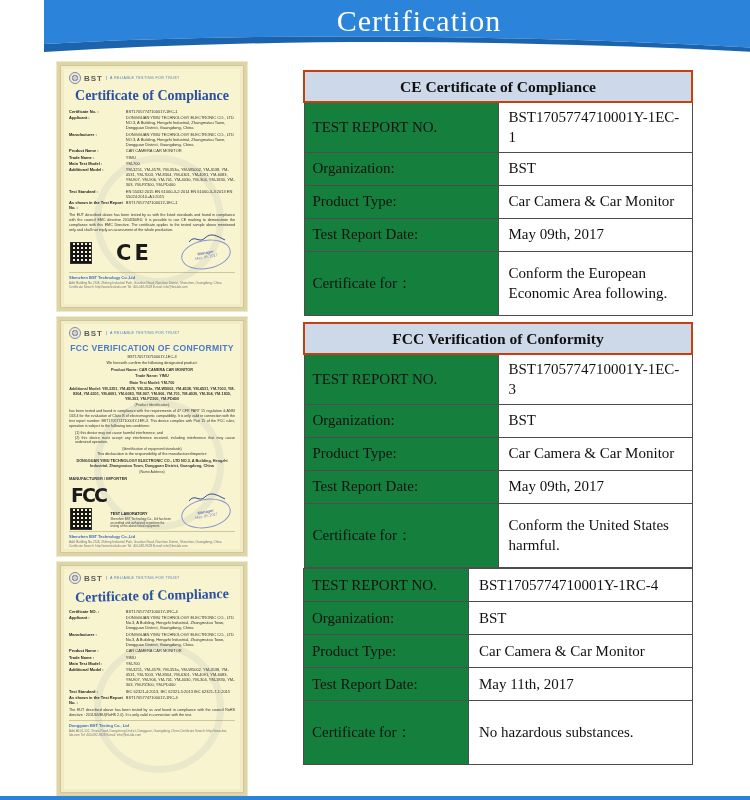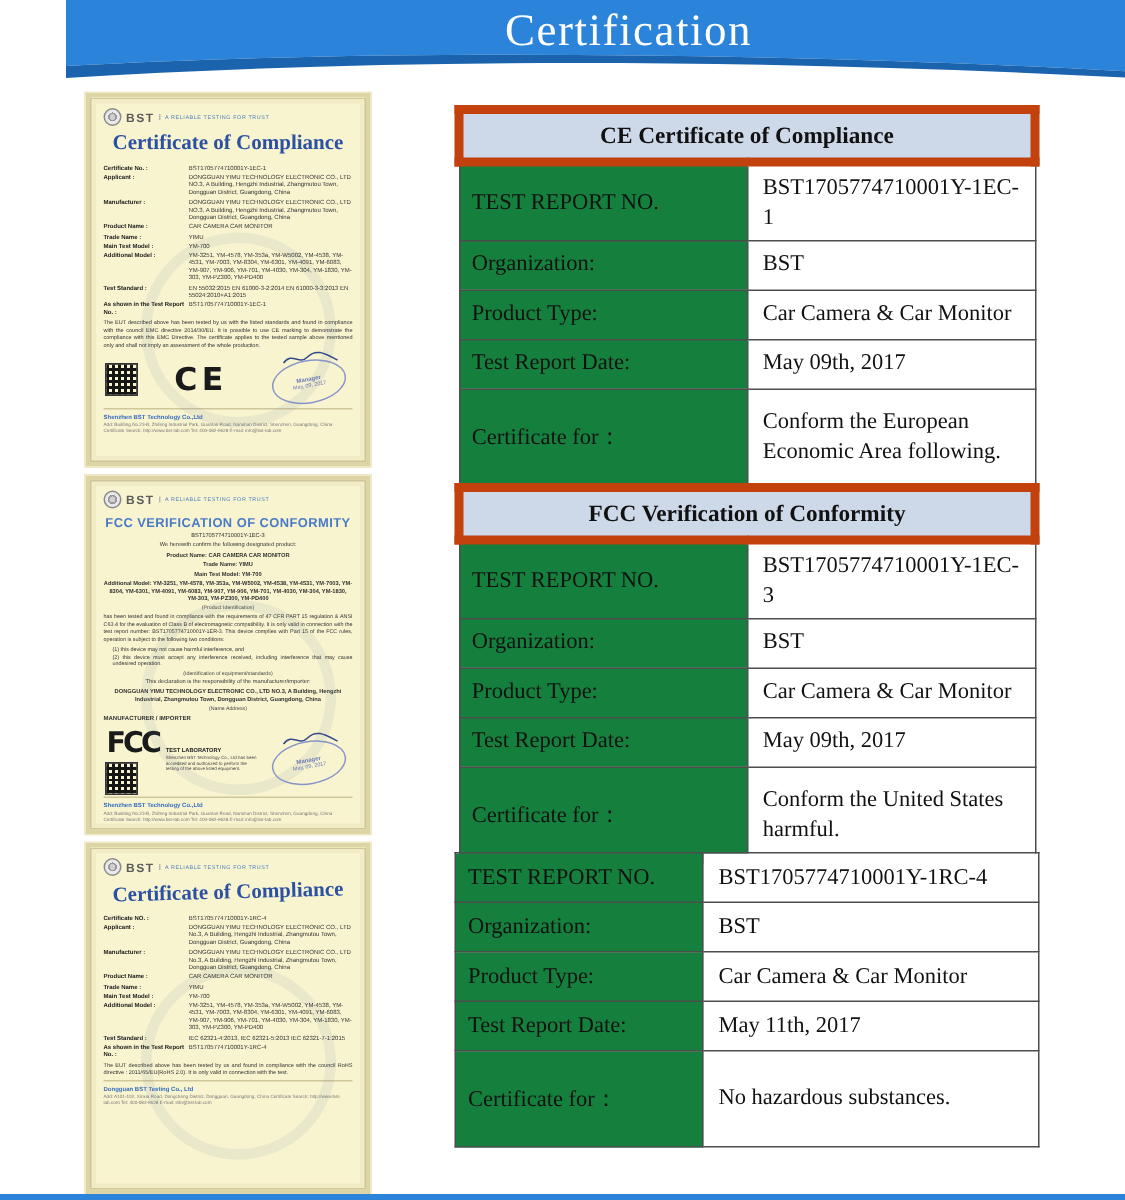--- a/index.html
+++ b/index.html
@@ -94,21 +94,21 @@
   .signblock .n1{font-size:4.2px;font-weight:bold;}
   .signblock .n2{font-size:3.8px;font-weight:bold;}
   .signblock .n3{font-size:3.8px;}
 
   
   table.spec{
     position:absolute;left:303px;width:390px;border-collapse:collapse;
     font-family:"Liberation Serif", serif;table-layout:fixed;
   }
   table.spec th{
-    background:#cdd9e8;border:6px solid #c2410c;height:29px;
+    background:#cdd9e8;border:2px solid #c2410c;height:29px;
     font-size:15.5px;font-weight:bold;color:#111;text-align:center;padding:0 4px;
   }
   table.spec td{border:1px solid #4d4d4d;font-size:15px;color:#111;vertical-align:middle;}
   table.spec td.lbl{background:#15803d;width:152px;padding:4px 4px 4px 8px;}
   table.spec td.val{background:#ffffff;padding:4px 6px 4px 10px;line-height:1.35;}
   table.spec tr.r{height:33px;}
   table.spec tr.rl{height:64px;}
 </style>
 </head>
 <body>
@@ -201,21 +201,21 @@
   <div class="c-center bold"><span>Additional Model:</span> <span>YM-3251, YM-4578, YM-353a, YM-W5002, YM-4538, YM-4531, YM-7003, YM-8304, YM-6301, YM-4091, YM-6083, YM-907, YM-906, YM-701, YM-4030, YM-304, YM-1830, YM-303, YM-PZ300, YM-PD400</span></div>
   <div class="c-note">(Product Identification)</div>
   <div class="c-just">has been tested and found in compliance with the requirements of 47 CFR PART 15 regulation &amp; ANSI C63.4 for the evaluation of Class B of electromagnetic compatibility. It is only valid in connection with the test report number: BST1705774710001Y-1ER-3. This device complies with Part 15 of the FCC rules, operation is subject to the following two conditions:</div>
   <div class="c-just" style="margin:0 0 0 6px;">(1)  this device may not cause harmful interference, and</div>
   <div class="c-just" style="margin:0 0 0 6px;">(2)  this device must accept any interference received, including interference that may cause undesired operation.</div>
   <div class="c-note">(Identification of equipment/standards)</div>
   <div class="c-center">This declaration is the responsibility of the manufacturer/importer:</div>
   <div class="c-center bold">DONGGUAN YIMU TECHNOLOGY ELECTRONIC CO., LTD  NO.3, A Building, Hengzhi Industrial, Zhangmutou Town, Dongguan District, Guangdong, China</div>
   <div class="c-note">(Name Address)</div>
   <div class="c-left-small">MANUFACTURER / IMPORTER</div>
-  <div class="marksrow" style="align-items:center;">
+  <div class="marksrow" style="align-items:flex-end;">
     <div>
       <div class="bigmark fcc">FCC</div>
       <div class="qr" style="margin-top:3px;"></div>
     </div>
     <div class="lab">
       <div class="lab-t">TEST LABORATORY</div>
       <div>Shenzhen BST Technology Co., Ltd has been accredited and authorized to perform the testing of the above listed equipment.</div>
     </div>
     <div class="stampbox">
       <svg class="sig" width="40" height="14">

